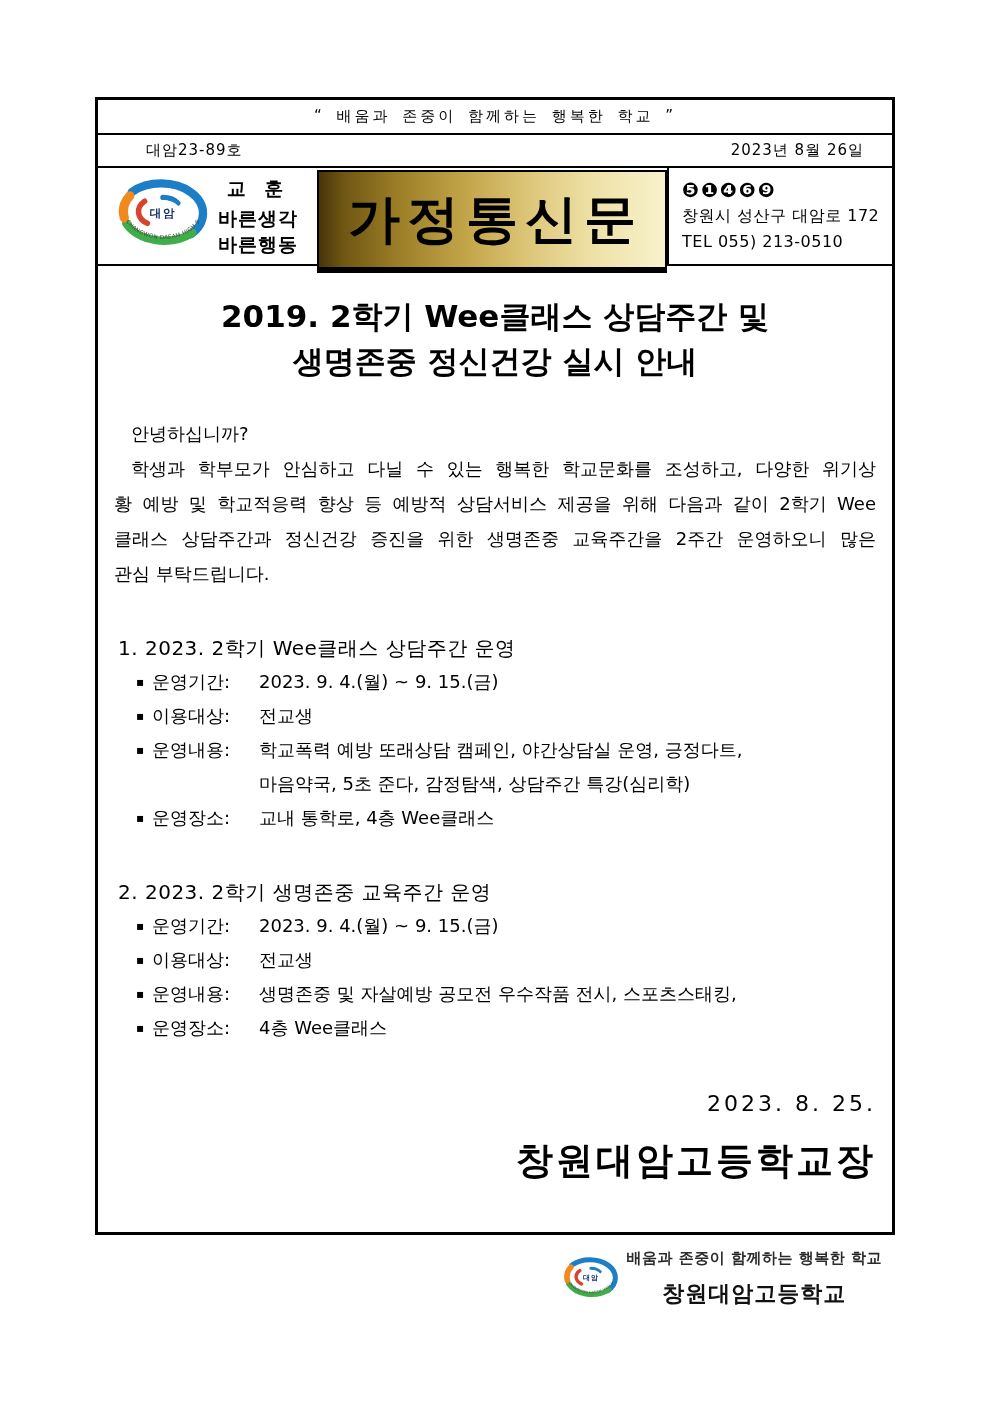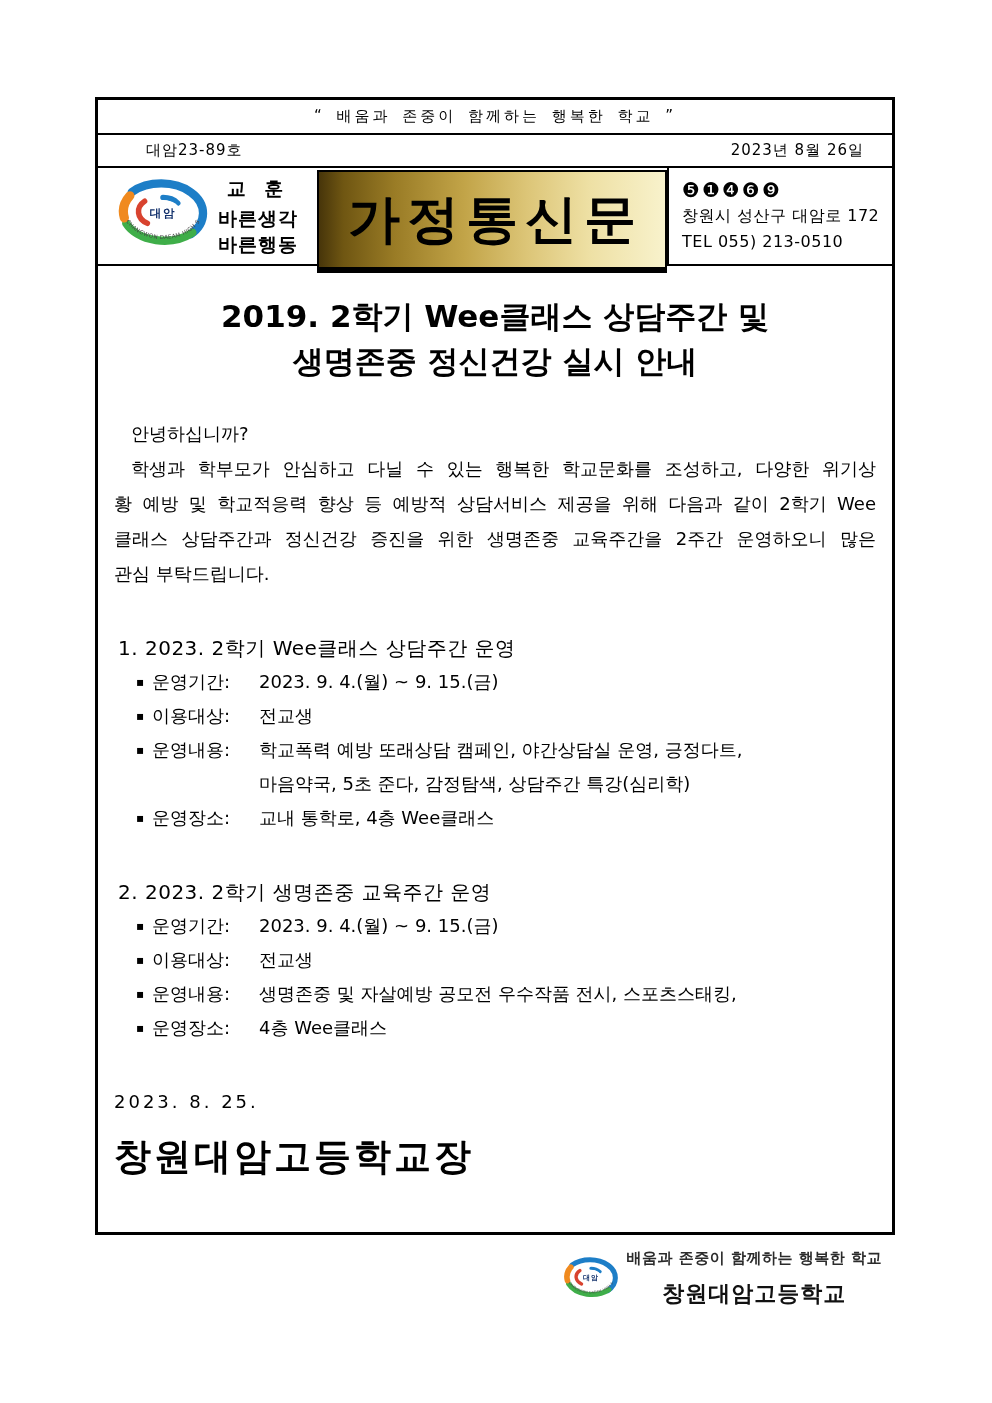--- a/index.html
+++ b/index.html
@@ -35,39 +35,39 @@
     position:absolute; left:0; right:0; top:2px; bottom:-9px; z-index:2;
     background:linear-gradient(90deg,#47350a 0%,#6f5612 7%,#9a7c26 22%,#c2a448 42%,#dcc577 60%,#eee0a4 78%,#f8f2cc 100%);
     border:2px solid #000; border-bottom:6px solid #000;
     display:flex; align-items:center; justify-content:center;
   }
   .banner-title {
     font-family:"DejaVu Serif","Liberation Serif",serif;
     font-size:52px; font-weight:600; letter-spacing:7px; color:#000; padding-left:7px;
   }
   .contact-cell { flex:1; border-left:2px solid #000; padding:9px 0 0 13px; }
-  .postal { font-size:20px; font-weight:400; letter-spacing:2px; line-height:26px; }
+  .postal { font-size:20px; font-weight:700; letter-spacing:2px; line-height:26px; }
   .addr-line { font-size:16px; line-height:26px; letter-spacing:0.5px; white-space:nowrap; }
   
   .main { padding:28px 16px 0 16px; }
   .notice-title { text-align:center; font-size:31px; font-weight:800; line-height:45px; letter-spacing:0px; }
   .body-block { margin-top:32px; font-size:18px; line-height:35px; }
   .b-line { white-space:nowrap; }
   .indent { padding-left:17px; }
   .just { text-align:justify; text-align-last:justify; white-space:normal; }
   .section { margin-top:40px; }
   .sec-heading { font-size:20px; line-height:34px; padding-left:4px; letter-spacing:0.5px; white-space:nowrap; }
   .item { display:flex; font-size:18px; line-height:34px; padding-left:22px; white-space:nowrap; }
   .bullet { width:16px; font-size:12px; line-height:34px; flex:0 0 16px; }
   .item-label { width:100px; flex:0 0 100px; }
   .item-text { padding-left:7px; }
   .item-cont { font-size:18px; line-height:34px; padding-left:145px; white-space:nowrap; }
-  .issue-date { margin-top:46px; text-align:left; font-size:18px; letter-spacing:3px; }
+  .issue-date { margin-top:46px; text-align:right; font-size:22px; letter-spacing:3px; }
   .signature {
-    margin-top:20px; text-align:left;
+    margin-top:20px; text-align:right;
     font-family:"DejaVu Serif","Liberation Serif",serif;
     font-size:37px; font-weight:600; letter-spacing:3px;
   }
   
   .footer {
     position:absolute; top:1249px; right:110px;
     display:flex; align-items:center; gap:8px;
   }
   .footer-text { display:flex; flex-direction:column; align-items:center; }
   .footer-slogan { font-size:15px; font-weight:700; color:#2b2b2b; letter-spacing:0.5px; }

